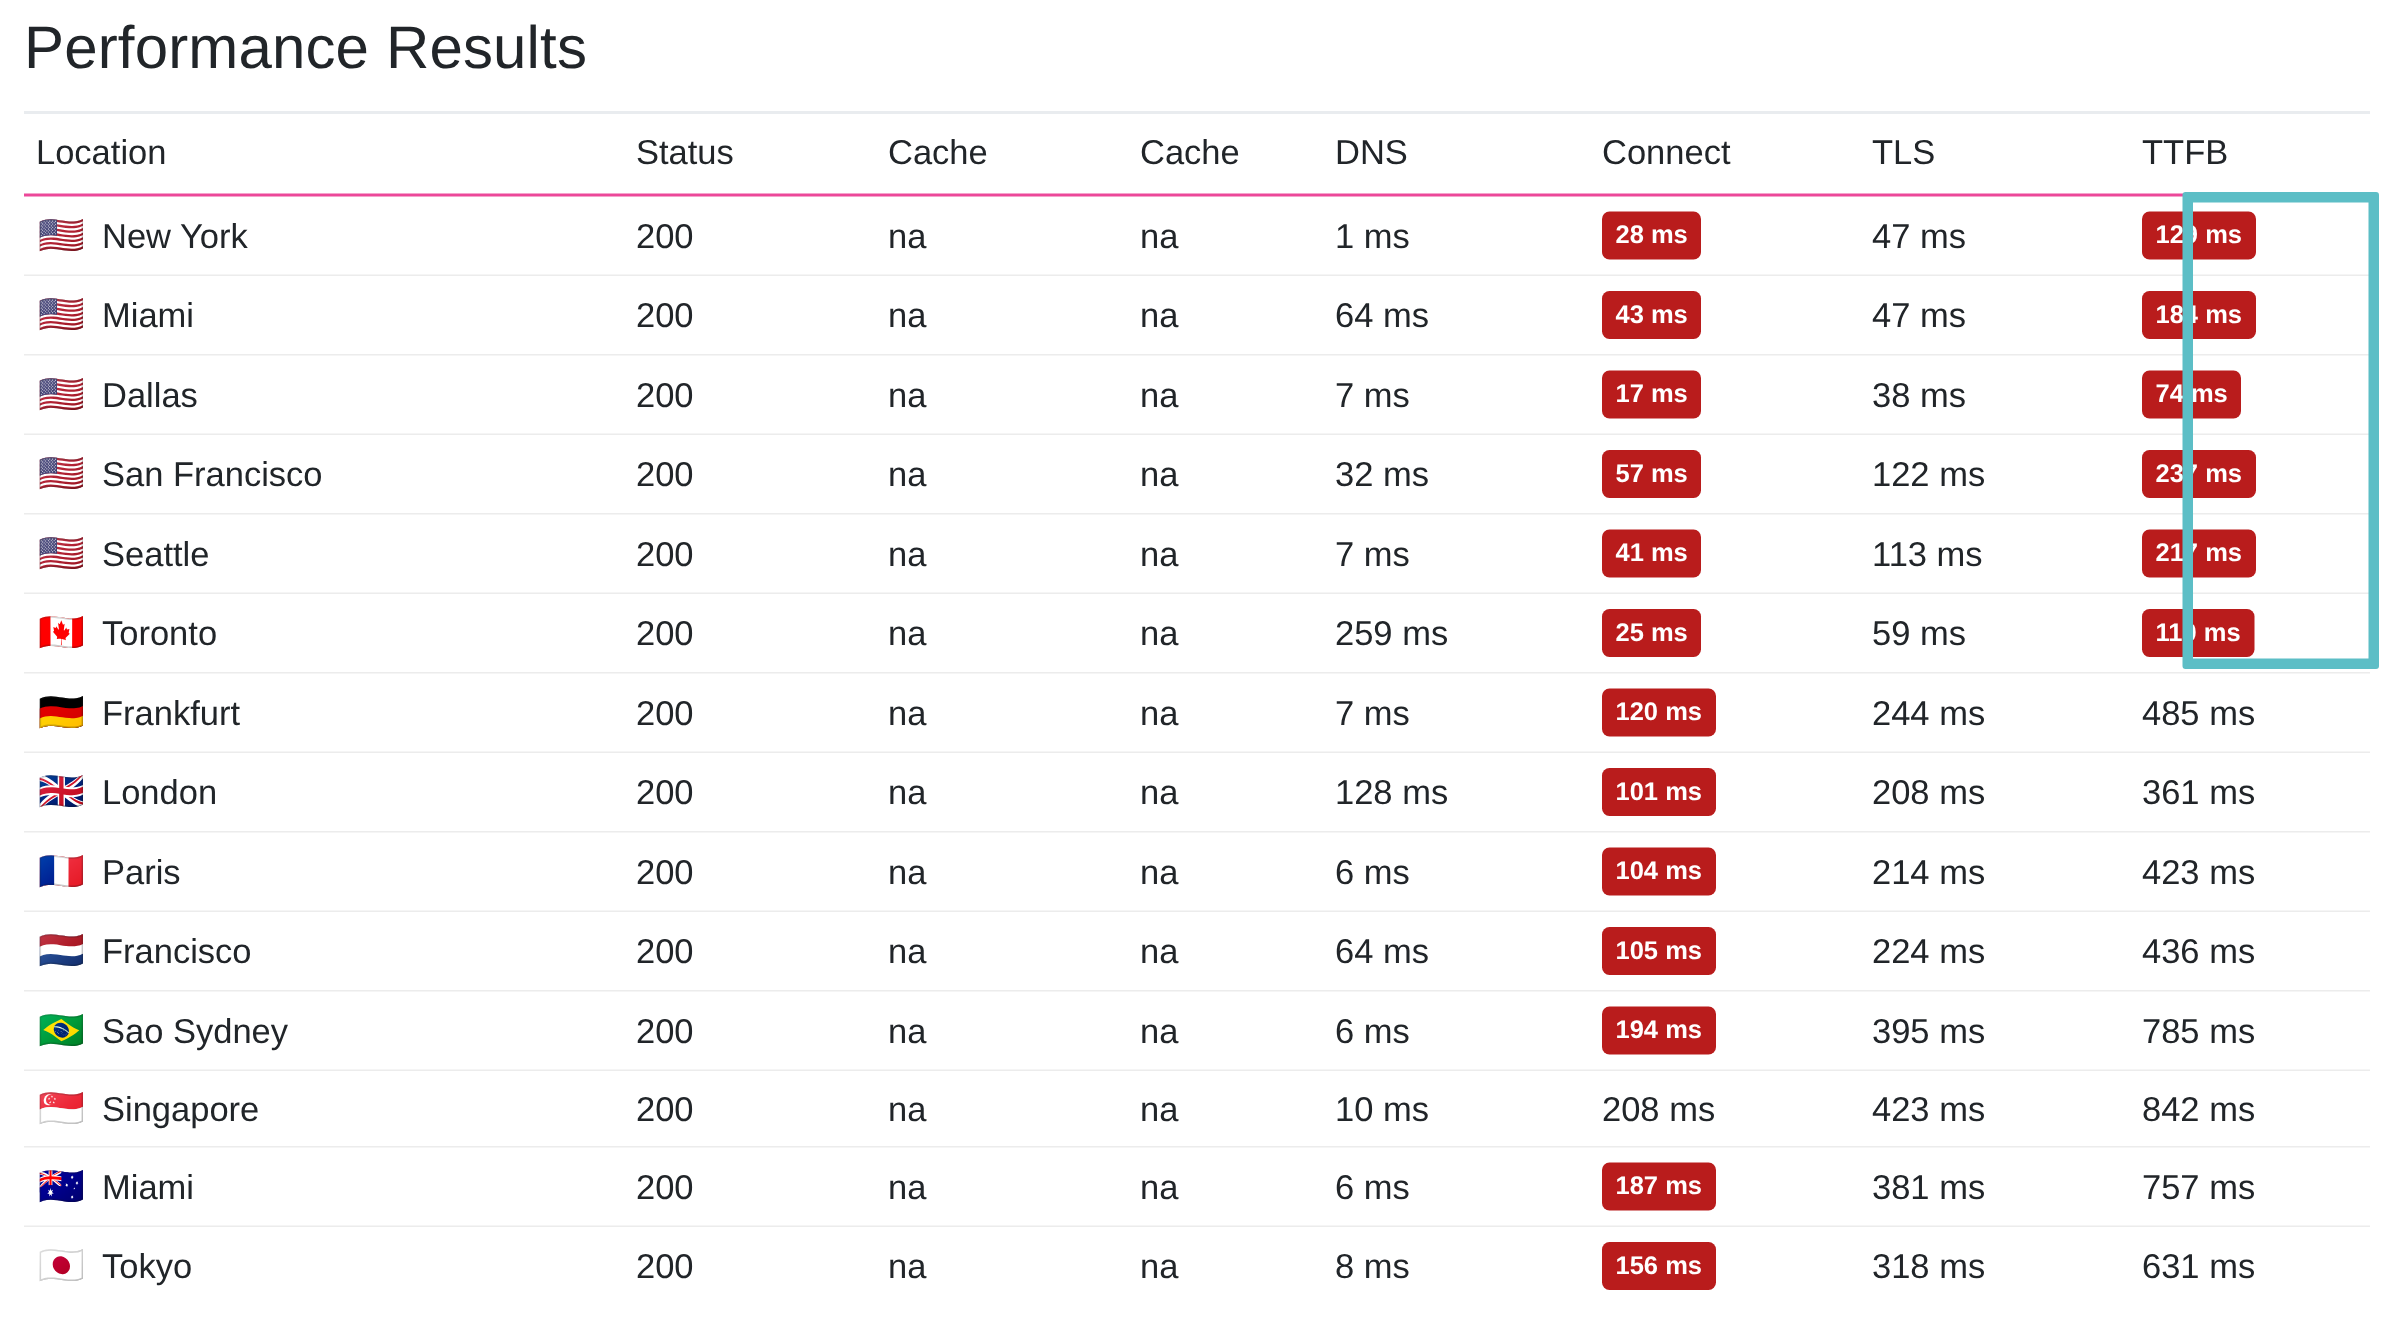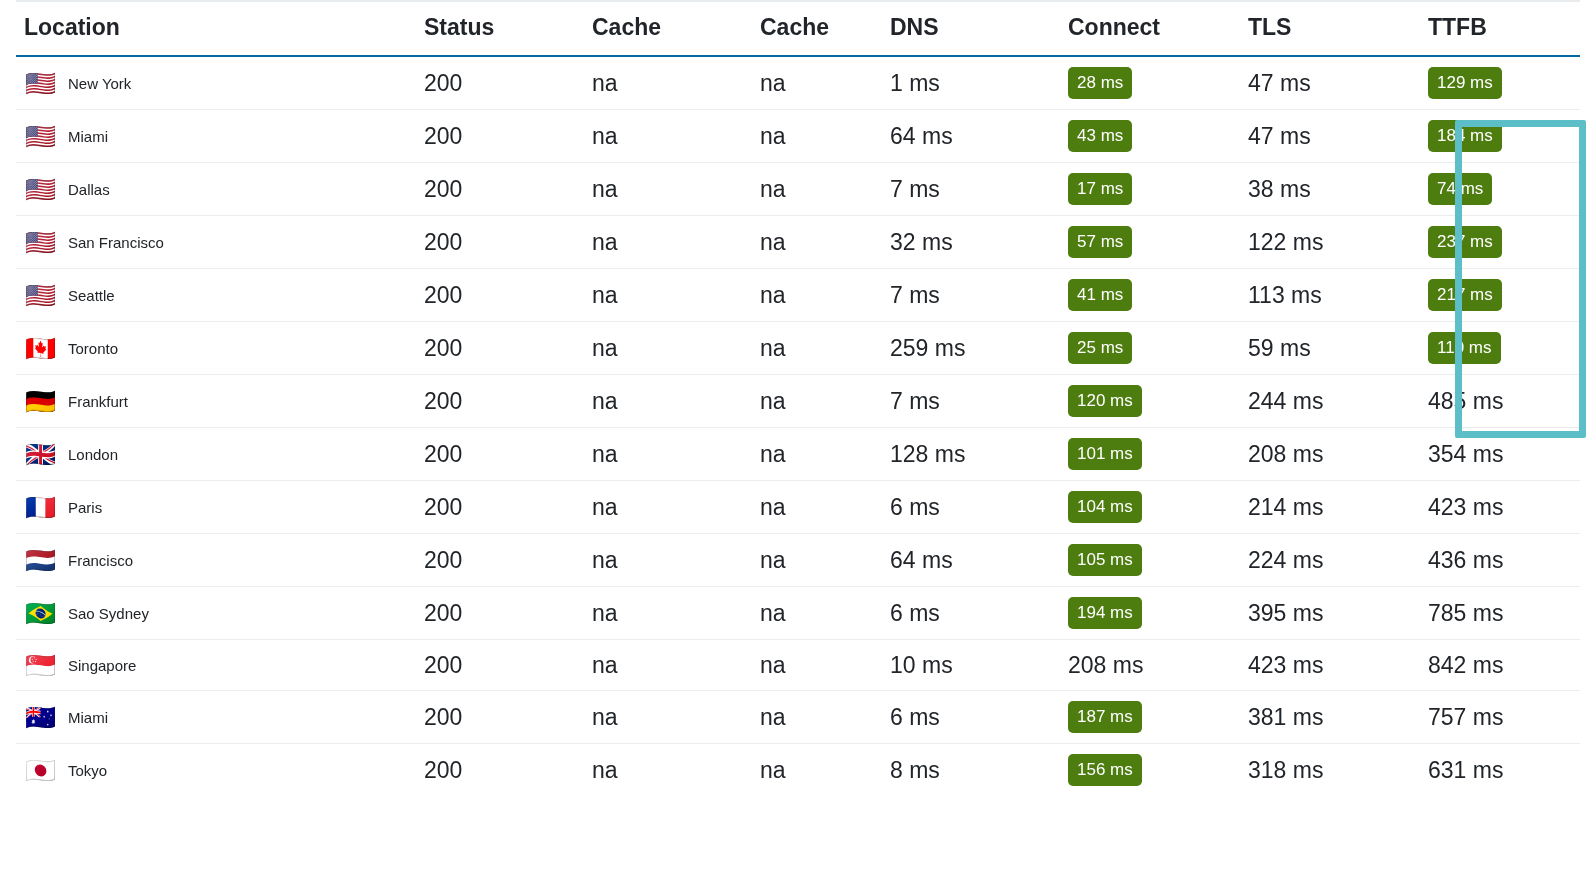--- a/index.html
+++ b/index.html
@@ -34,26 +34,26 @@
   }
 
   table.results {
     width: 1564px;
     border-collapse: collapse;
     table-layout: fixed;
   }
 
   table.results thead th {
     font-size: 23px;
-    font-weight: bold;
+    font-weight: normal;
     color: #212529;
     text-align: left;
     padding: 12px 8px 14px 8px;
     border-top: 2px solid #e9ecef;
-    border-bottom: 2px solid #0369a1;
+    border-bottom: 2px solid #ec4899;
     vertical-align: middle;
     white-space: nowrap;
   }
 
   table.results tbody td {
     font-size: 23px;
     font-weight: 400;
     color: #212529;
     text-align: left;
     padding: 10px 8px;
@@ -80,28 +80,28 @@
     gap: 10px;
   }
   .flag {
     font-size: 25px;
     line-height: 1;
     display: inline-block;
     width: 34px;
     text-align: center;
     flex: 0 0 34px;
   }
-  .loc-name { font-size: 15px; }
+  .loc-name { font-size: 23px; }
 
   .badge {
     display: inline-block;
-    background: #4d7c0f;
+    background: #b91c1c;
     color: #ffffff;
     font-size: 17px;
-    font-weight: normal;
+    font-weight: bold;
     line-height: 1;
     padding: 7px 9px 8px 9px;
     border-radius: 5px;
     white-space: nowrap;
   }
 
   
   .highlight-box {
     position: absolute;
     left: 1455px;
@@ -112,20 +112,21 @@
     border-radius: 2px;
     box-sizing: border-box;
     pointer-events: none;
   }
 </style>
 </head>
 <body>
 
 <div class="page">
 
+  <h1 class="page-title">Performance Results</h1>
 
   <table class="results">
     <colgroup>
       <col class="c-location">
         <col class="c-status">
         <col class="c-cache">
         <col class="c-etag">
       <col class="c-dns">
         <col class="c-connect">
         <col class="c-tls">
@@ -255,21 +256,21 @@
               <span class="flag">🇬🇧</span>
               <span class="loc-name">London</span>
             </span>
           </td>
           <td>200</td>
           <td>na</td>
           <td>na</td>
           <td>128 ms</td>
           <td><span class="badge">101 ms</span></td>
           <td>208 ms</td>
-          <td>354 ms</td>
+          <td>361 ms</td>
         </tr>
         <tr>
           <td>
             <span class="loc-cell">
               <span class="flag">🇫🇷</span>
               <span class="loc-name">Paris</span>
             </span>
           </td>
           <td>200</td>
           <td>na</td>

